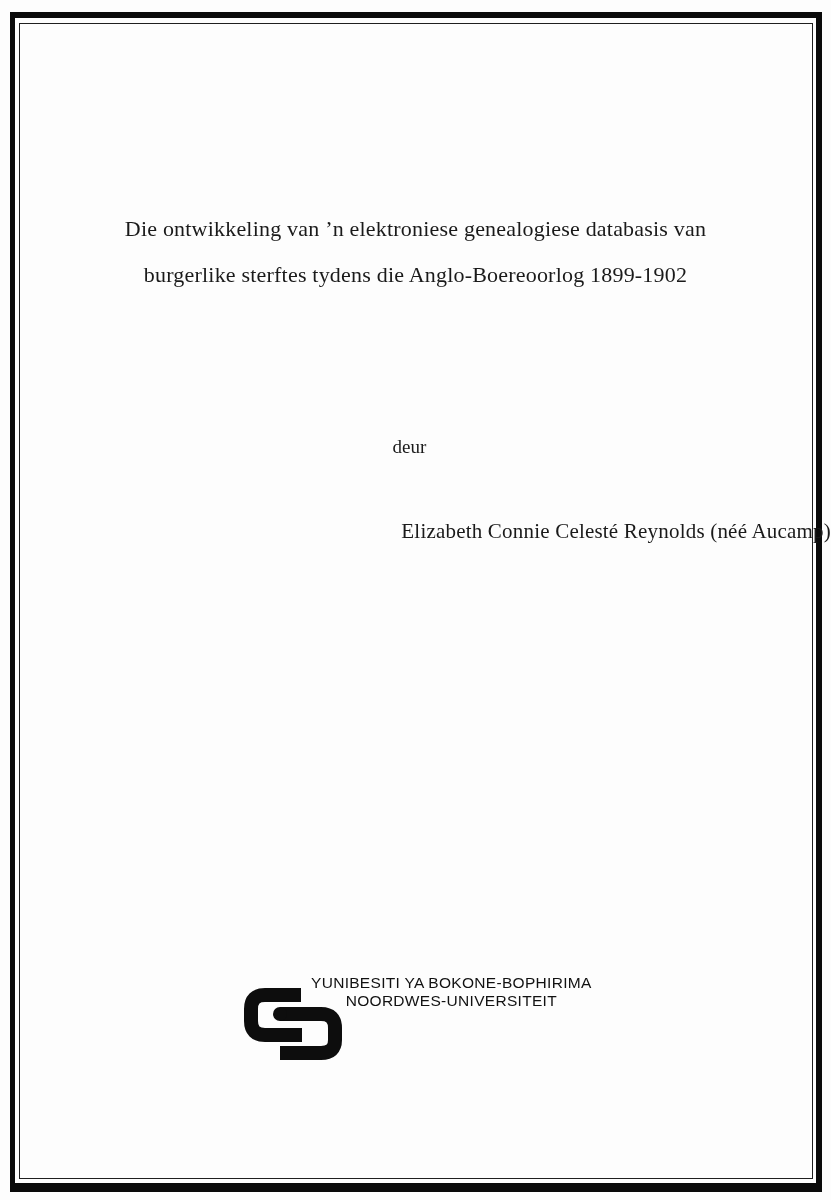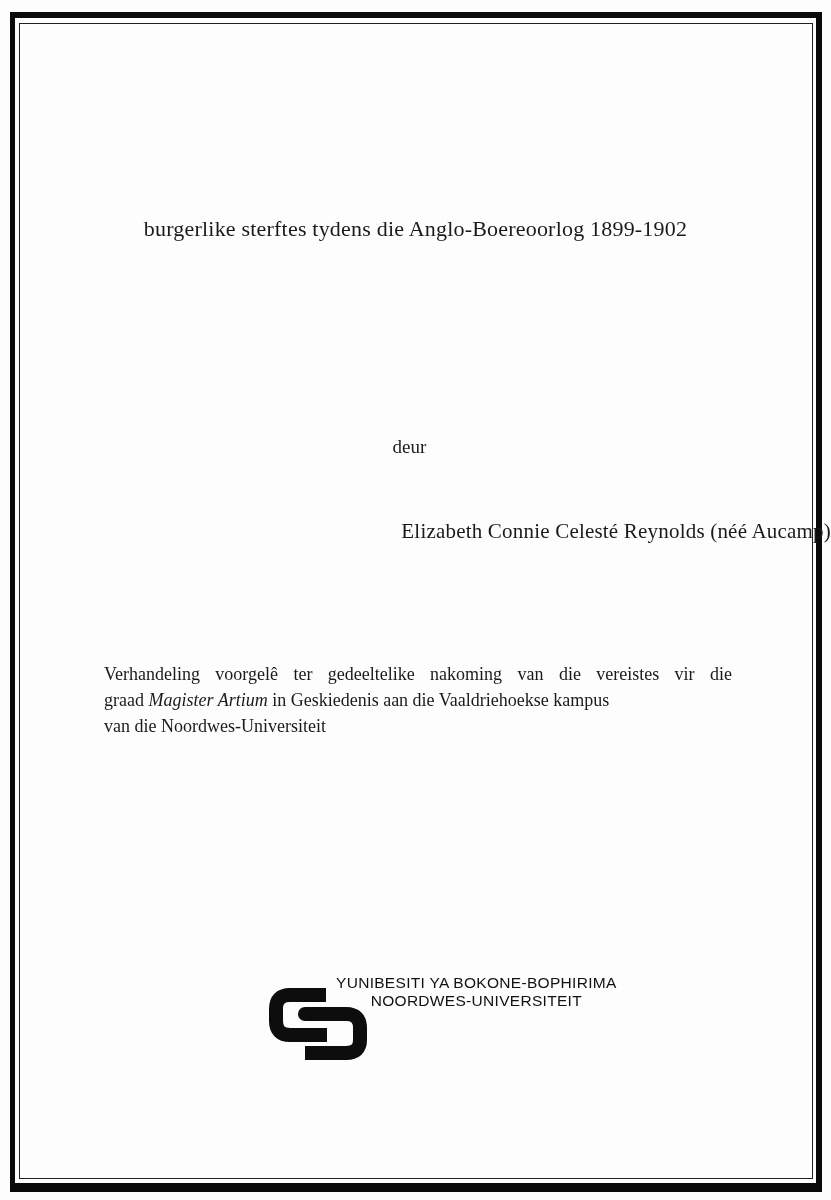--- a/index.html
+++ b/index.html
@@ -75,21 +75,21 @@
   .supervisor-block {
     position: absolute;
     top: 886px; left: 104px;
     font-size: 19px;
     line-height: 24px;
   }
   .supervisor-block .sline { display: block; }
 
   .logo-row {
     position: absolute;
-    top: 970px; left: 266px;
+    top: 970px; left: 241px;
     display: flex;
     align-items: flex-start;
   }
   .logo-mark {
     flex: 0 0 auto;
     margin-top: 12px;
   }
   .logo-text {
     margin-left: -34px;
     padding-top: 4px;
@@ -105,32 +105,28 @@
 </style>
 </head>
 <body>
 
 <div class="page">
 
   <div class="frame-outer"></div>
   <div class="frame-inner"></div>
 
   <div class="title-block">
+    <span class="title-line">Die ontwikkeling van ’n elektroniese genealogiese databasis van</span>
     <span class="title-line">burgerlike sterftes tydens die Anglo-Boereoorlog 1899-1902</span>
   </div>
 
   <div class="byline">deur</div>
 
   <div class="author">Elizabeth Connie Celesté Reynolds (néé Aucamp)</div>
 
-  <div class="statement">
-    <span class="jline">Verhandeling voorgelê ter gedeeltelike nakoming van die vereistes vir die</span>
-    <span class="sline"><span>graad</span> <i>Magister Artium</i> <span>in Geskiedenis aan die Vaaldriehoekse kampus</span></span>
-    <span class="sline">van die Noordwes-Universiteit</span>
-  </div>
 
   <div class="supervisor-block">
   </div>
 
   <div class="logo-row">
     <svg class="logo-mark" width="104" height="78" viewBox="0 0 104 78" aria-hidden="true">
       <g fill="none" stroke="#0d0d0d" stroke-width="14">
         <path d="M 60 13 H 24 Q 10 13 10 27 V 39 Q 10 53 24 53 H 61"></path>
         <path d="M 39 32 H 80 Q 94 32 94 46 V 58 Q 94 71 80 71 H 39"></path>
       </g>

